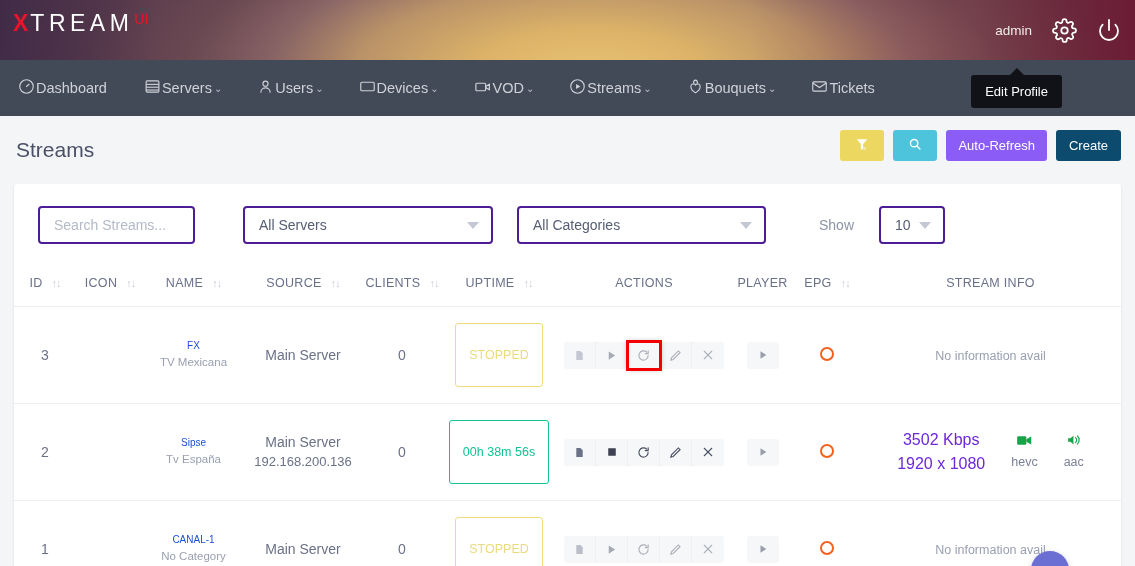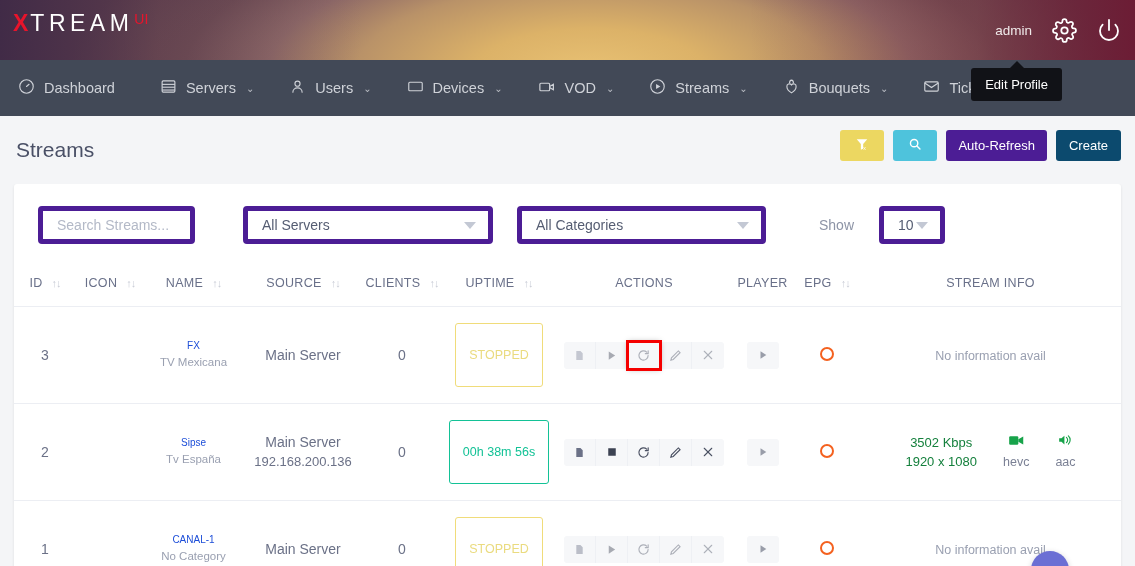--- a/index.html
+++ b/index.html
@@ -49,39 +49,39 @@
   
   .navbar {
     position: relative;
     height: 56px;
     background: #424957;
     display: flex; align-items: center;
     padding-left: 14px;
     gap: 0;
   }
   .nav-item {
-    display: flex; align-items: center; gap: 9px;
+    display: flex; align-items: center; gap: 1px;
     color: #cfd2d8; font-size: 14.5px;
     padding: 0 21px 0 4px;
     height: 56px;
     cursor: pointer;
     white-space: nowrap;
   }
   .nav-item + .nav-item { margin-left: 10px; }
   .nav-item svg { flex: 0 0 auto; }
   .nav-item .caret { font-size: 10px; opacity: .85; margin-left: 1px; }
   .nav-pointer {
     position: absolute; left: 683px; bottom: -12px;
     width: 0; height: 0;
     border-left: 12px solid transparent;
     border-right: 12px solid transparent;
     border-top: 12px solid #424957;
   }
   .tooltip {
-    position: absolute; right: 73px; top: 68px;
+    position: absolute; right: 73px; top: 75px;
     background: #111217; color: #fff;
     font-size: 13px; padding: 9px 14px;
     border-radius: 3px; white-space: nowrap; z-index: 30;
   }
   .tooltip::after {
     content:""; position:absolute; top:-7px; left: 50%; margin-left:-7px;
     border-left:7px solid transparent; border-right:7px solid transparent;
     border-bottom:7px solid #111217;
   }
 
@@ -98,40 +98,40 @@
   .tb {
     height: 31px; border: none; border-radius: 3px;
     font-size: 13px; color: #fff; cursor: pointer;
     display: flex; align-items: center; justify-content: center;
     padding: 0 13px;
     font-family: "Liberation Sans", sans-serif;
   }
   .tb.square { width: 44px; padding: 0; }
   .tb-filter { background: #ecd761; }
   .tb-search { background: #4ec3dc; }
-  .tb-refresh { background: #4c1d95; padding: 0 12px; }
+  .tb-refresh { background: #8b5cf6; padding: 0 12px; }
   .tb-add { background: #0fbe8f; }
   .tb-create { background: #0c4a6e; }
 
   
   .card {
     margin: 0 14px;
     background: #fff;
     border-radius: 3px;
     box-shadow: 0 1px 3px rgba(0,0,0,.09);
     min-height: 400px;
   }
   .filters {
     display: flex; align-items: center;
     padding: 22px 24px 18px 24px;
     gap: 0;
   }
   .fld {
     height: 38px;
-    border: 5px solid #4c1d95;
+    border: 2px solid #4c1d95;
     border-radius: 4px;
     background: #fff;
     display: flex; align-items: center;
     padding: 0 14px;
     font-size: 14px; color: #555d72;
     cursor: pointer;
     position: relative;
   }
   .fld.search { width: 157px; color: #b3b9c7; cursor: text; }
   .fld.servers { width: 250px; margin-left: 48px; }
@@ -198,21 +198,21 @@
     box-shadow: 0 0 6px rgba(0,0,0,.35);
   }
   .player-btn {
     display: inline-flex; align-items: center; justify-content: center;
     width: 32px; height: 27px; background: #f6f7f9; border-radius: 3px; cursor: pointer;
   }
   .epg-dot {
     display: inline-block; width: 14px; height: 14px;
     border: 2px solid #f4611f; border-radius: 50%;
   }
-  .sinfo { font-size: 13px; color: #15803d; line-height: 1.5; white-space: nowrap; }
+  .sinfo { font-size: 16px; color: #6d28d9; line-height: 1.5; white-space: nowrap; }
   .codec { font-size: 12.5px; color: #7b8195; text-align:center; line-height:1.6; }
   .noinfo { font-size: 12.5px; color: #9aa0b1; white-space: nowrap; }
 
   .fab {
     position: absolute; left: 1031px; top: 551px;
     width: 38px; height: 38px; border-radius: 50%;
     background: #6b6fd4;
     box-shadow: 0 2px 6px rgba(0,0,0,.2);
     cursor: pointer;
   }

